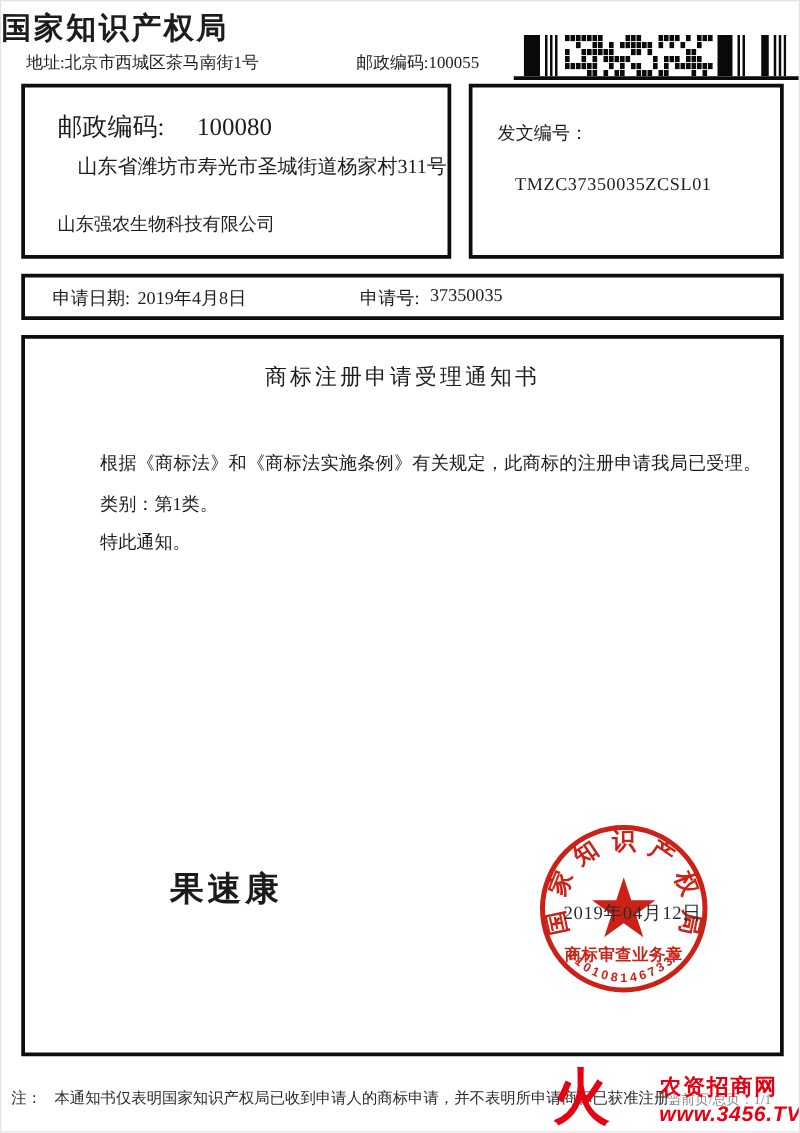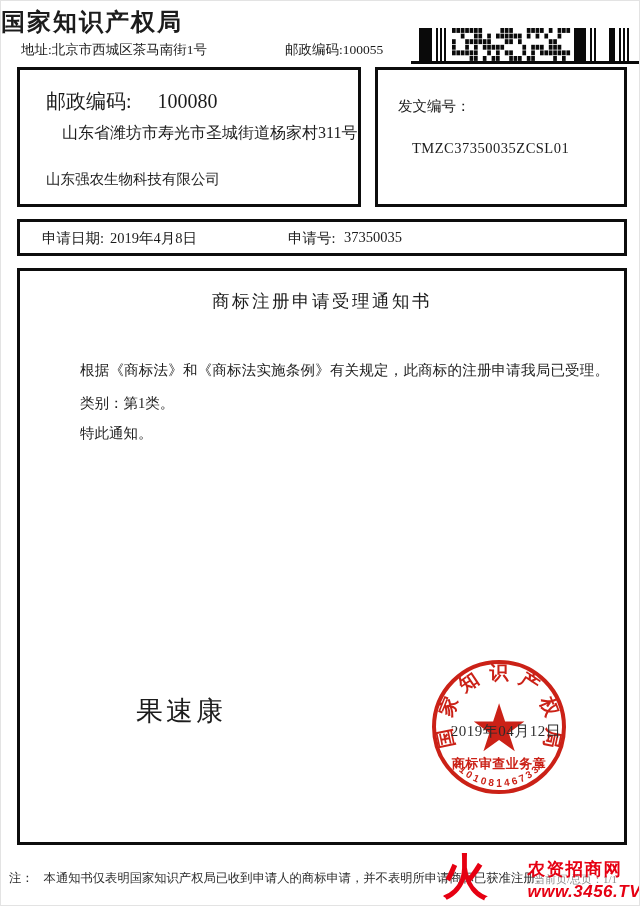--- a/index.html
+++ b/index.html
@@ -41,21 +41,21 @@
   .app-num-lbl  { top:7px; left:268px; }
   .app-num-val  { top:7px; left:324px; }
 
   
   .notice-title { top:18px; left:0; width:100%; text-align:center;
     font-size:17.5px; letter-spacing:2.5px; font-weight:500; }
   .salutation { top:58px;  left:28px; font-size:14.5px; }
   .para1      { top:90px;  left:60px; font-size:14.5px; letter-spacing:.2px; }
   .para2      { top:123px; left:60px; font-size:14.5px; }
   .para3      { top:153px; left:60px; font-size:14.5px; }
-  .trademark  { top:422px; left:116px; font-size:27px; font-weight:normal;
+  .trademark  { top:422px; left:116px; font-size:27px; font-weight:bold;
     font-family:"Liberation Sans","DejaVu Sans",sans-serif; letter-spacing:3px; }
 
   
   .seal { top:643px; left:415px; width:166px; height:166px; z-index:3;
     mix-blend-mode:multiply; opacity:.95; }
   .seal-circle { position:absolute; left:50%; top:50%; width:134px; height:134px;
     transform:translate(-50%,-50%); border:4px solid #c8150a; border-radius:50%; }
   .seal .arc-char { position:absolute; left:50%; top:50%; color:#c8150a;
     font-weight:bold; font-size:19px; font-family:"Liberation Serif",serif; }
   .seal .serial-char { position:absolute; left:50%; top:50%; color:#c8150a;

